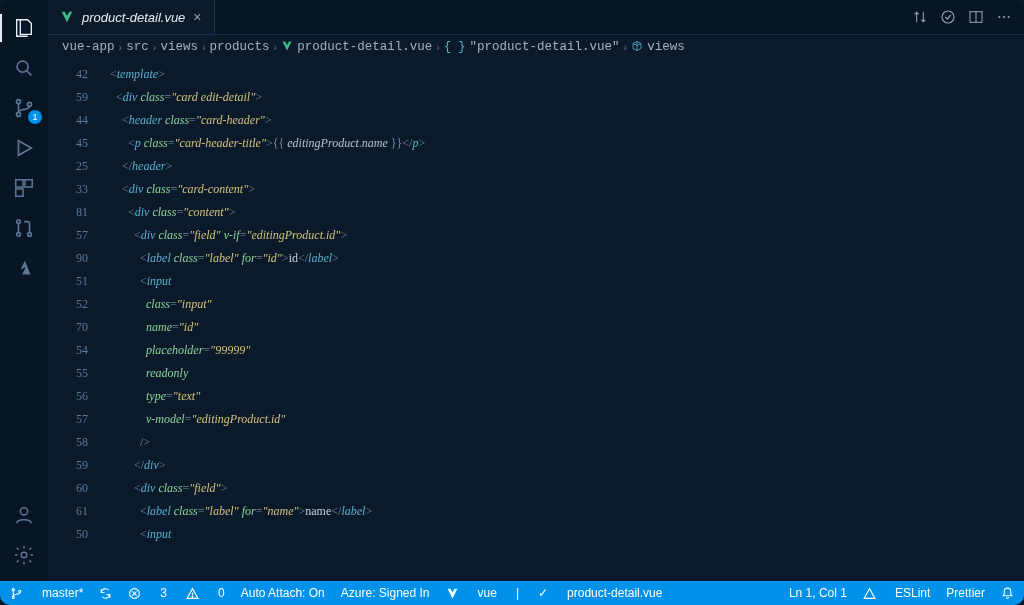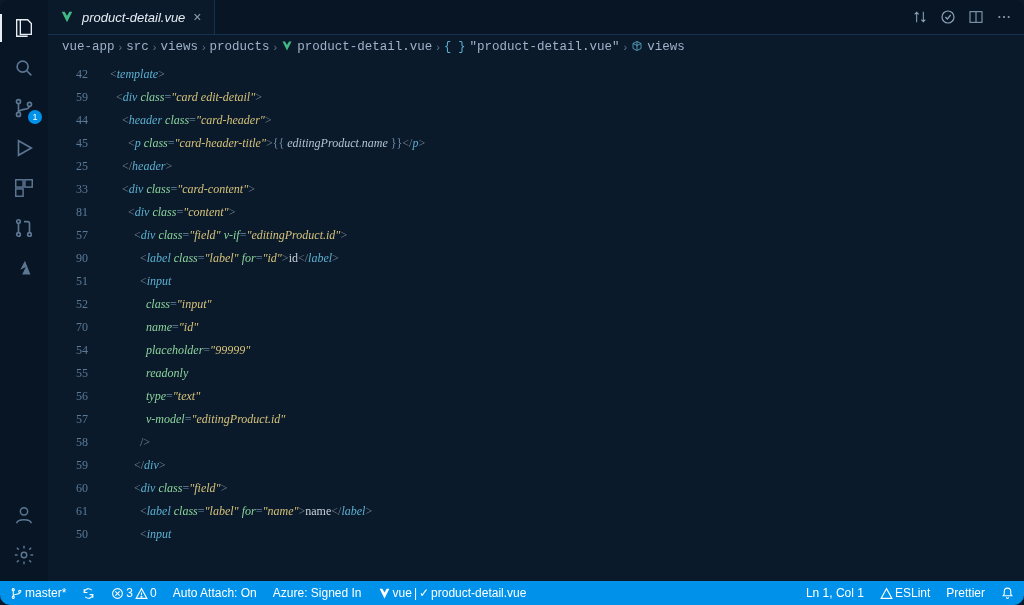--- a/index.html
+++ b/index.html
@@ -203,21 +203,21 @@
     height: 24px;
     background: var(--statusbar);
     color: #fff;
     display:flex;
     align-items:center;
     font-size:12px;
     padding: 0 10px;
     gap:16px;
     flex: 0 0 auto;
   }
-  .statusbar .seg{display:flex;align-items:center;gap:2px;cursor:pointer;white-space:nowrap;}
+  .statusbar .seg{display:flex;align-items:center;gap:19px;cursor:pointer;white-space:nowrap;}
   .statusbar .spacer{flex:1 1 auto;}
   .statusbar svg{width:13px;height:13px;}
 </style>
 </head>
 <body>
 
 <div class="window">
 
 
   <div class="main">

